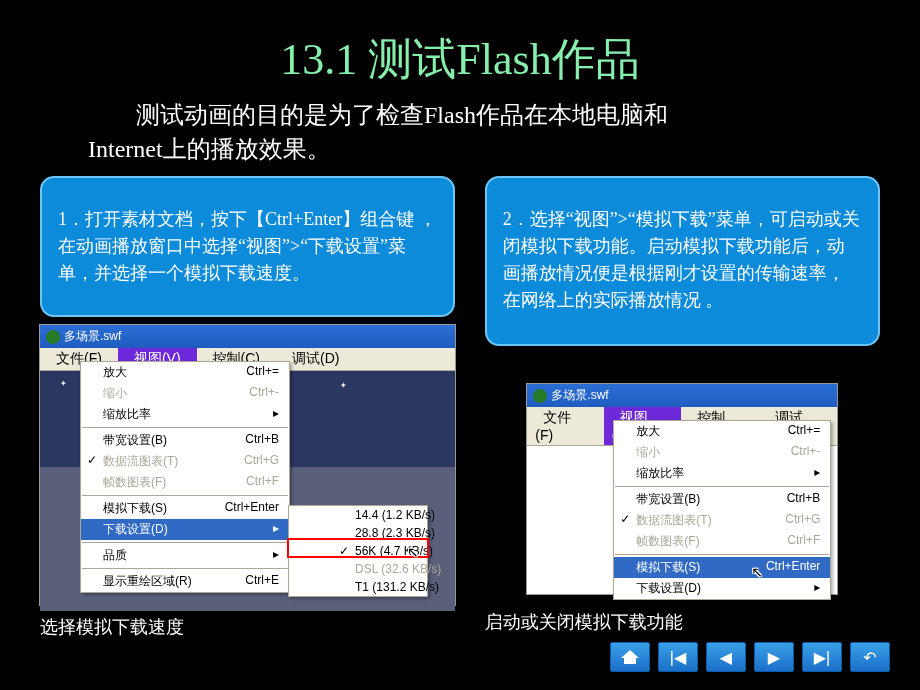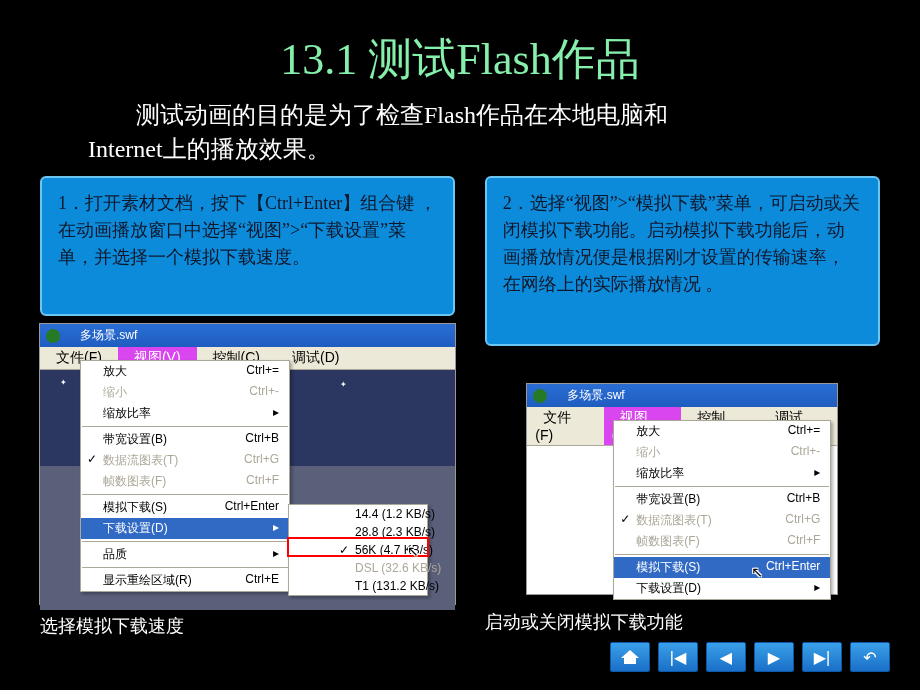--- a/index.html
+++ b/index.html
@@ -31,23 +31,23 @@
   .columns {
     display: flex;
     gap: 30px;
     padding: 0 40px;
   }
   .left-col { width: 430px; }
   .right-col { width: 410px; }
   .callout {
     background: #0d8bdb;
     border: 2px solid #6cc5f3;
-    border-radius: 6px;
-    padding: 12px 16px;
-    color: #0f172a;
+    border-radius: 14px;
+    padding: 28px 16px;
+    color: #ffffff;
     font-size: 18px;
     line-height: 1.5;
     position: relative;
     font-family: "SimSun", serif;
   }
   .callout.left { min-height: 140px; }
   .callout.right { min-height: 170px; }
   .screenshot {
     margin-top: 8px;
     background: #fff;
@@ -55,38 +55,38 @@
     font-size: 11px;
     color: #000;
   }
   .swf-titlebar {
     background: linear-gradient(#2a6ed4, #1f5cc0);
     color: #fff;
     font-size: 12px;
     padding: 3px 6px;
     display: flex;
     align-items: center;
-    gap: 20px;
+    gap: 4px;
   }
   .swf-titlebar .ficon {
     width: 14px; height: 14px; background: #267a26; border-radius: 50%;
     display: inline-block;
   }
   .menubar {
     background: #ece9d8;
     border-bottom: 1px solid #aca899;
     display: flex;
     font-size: 14px;
     color: #000;
   }
   .menubar span {
     padding: 2px 8px;
   }
   .menubar span.active {
-    background: #d946ef;
+    background: #6d28d9;
     color: #fff;
   }
   .swf-body {
     background: linear-gradient(#2b3661 0%, #2b3661 40%, #5a5f7a 40%, #5a5f7a 100%);
     height: 60px;
     position: relative;
   }
   .dropdown {
     position: relative;
     background: #fff;

